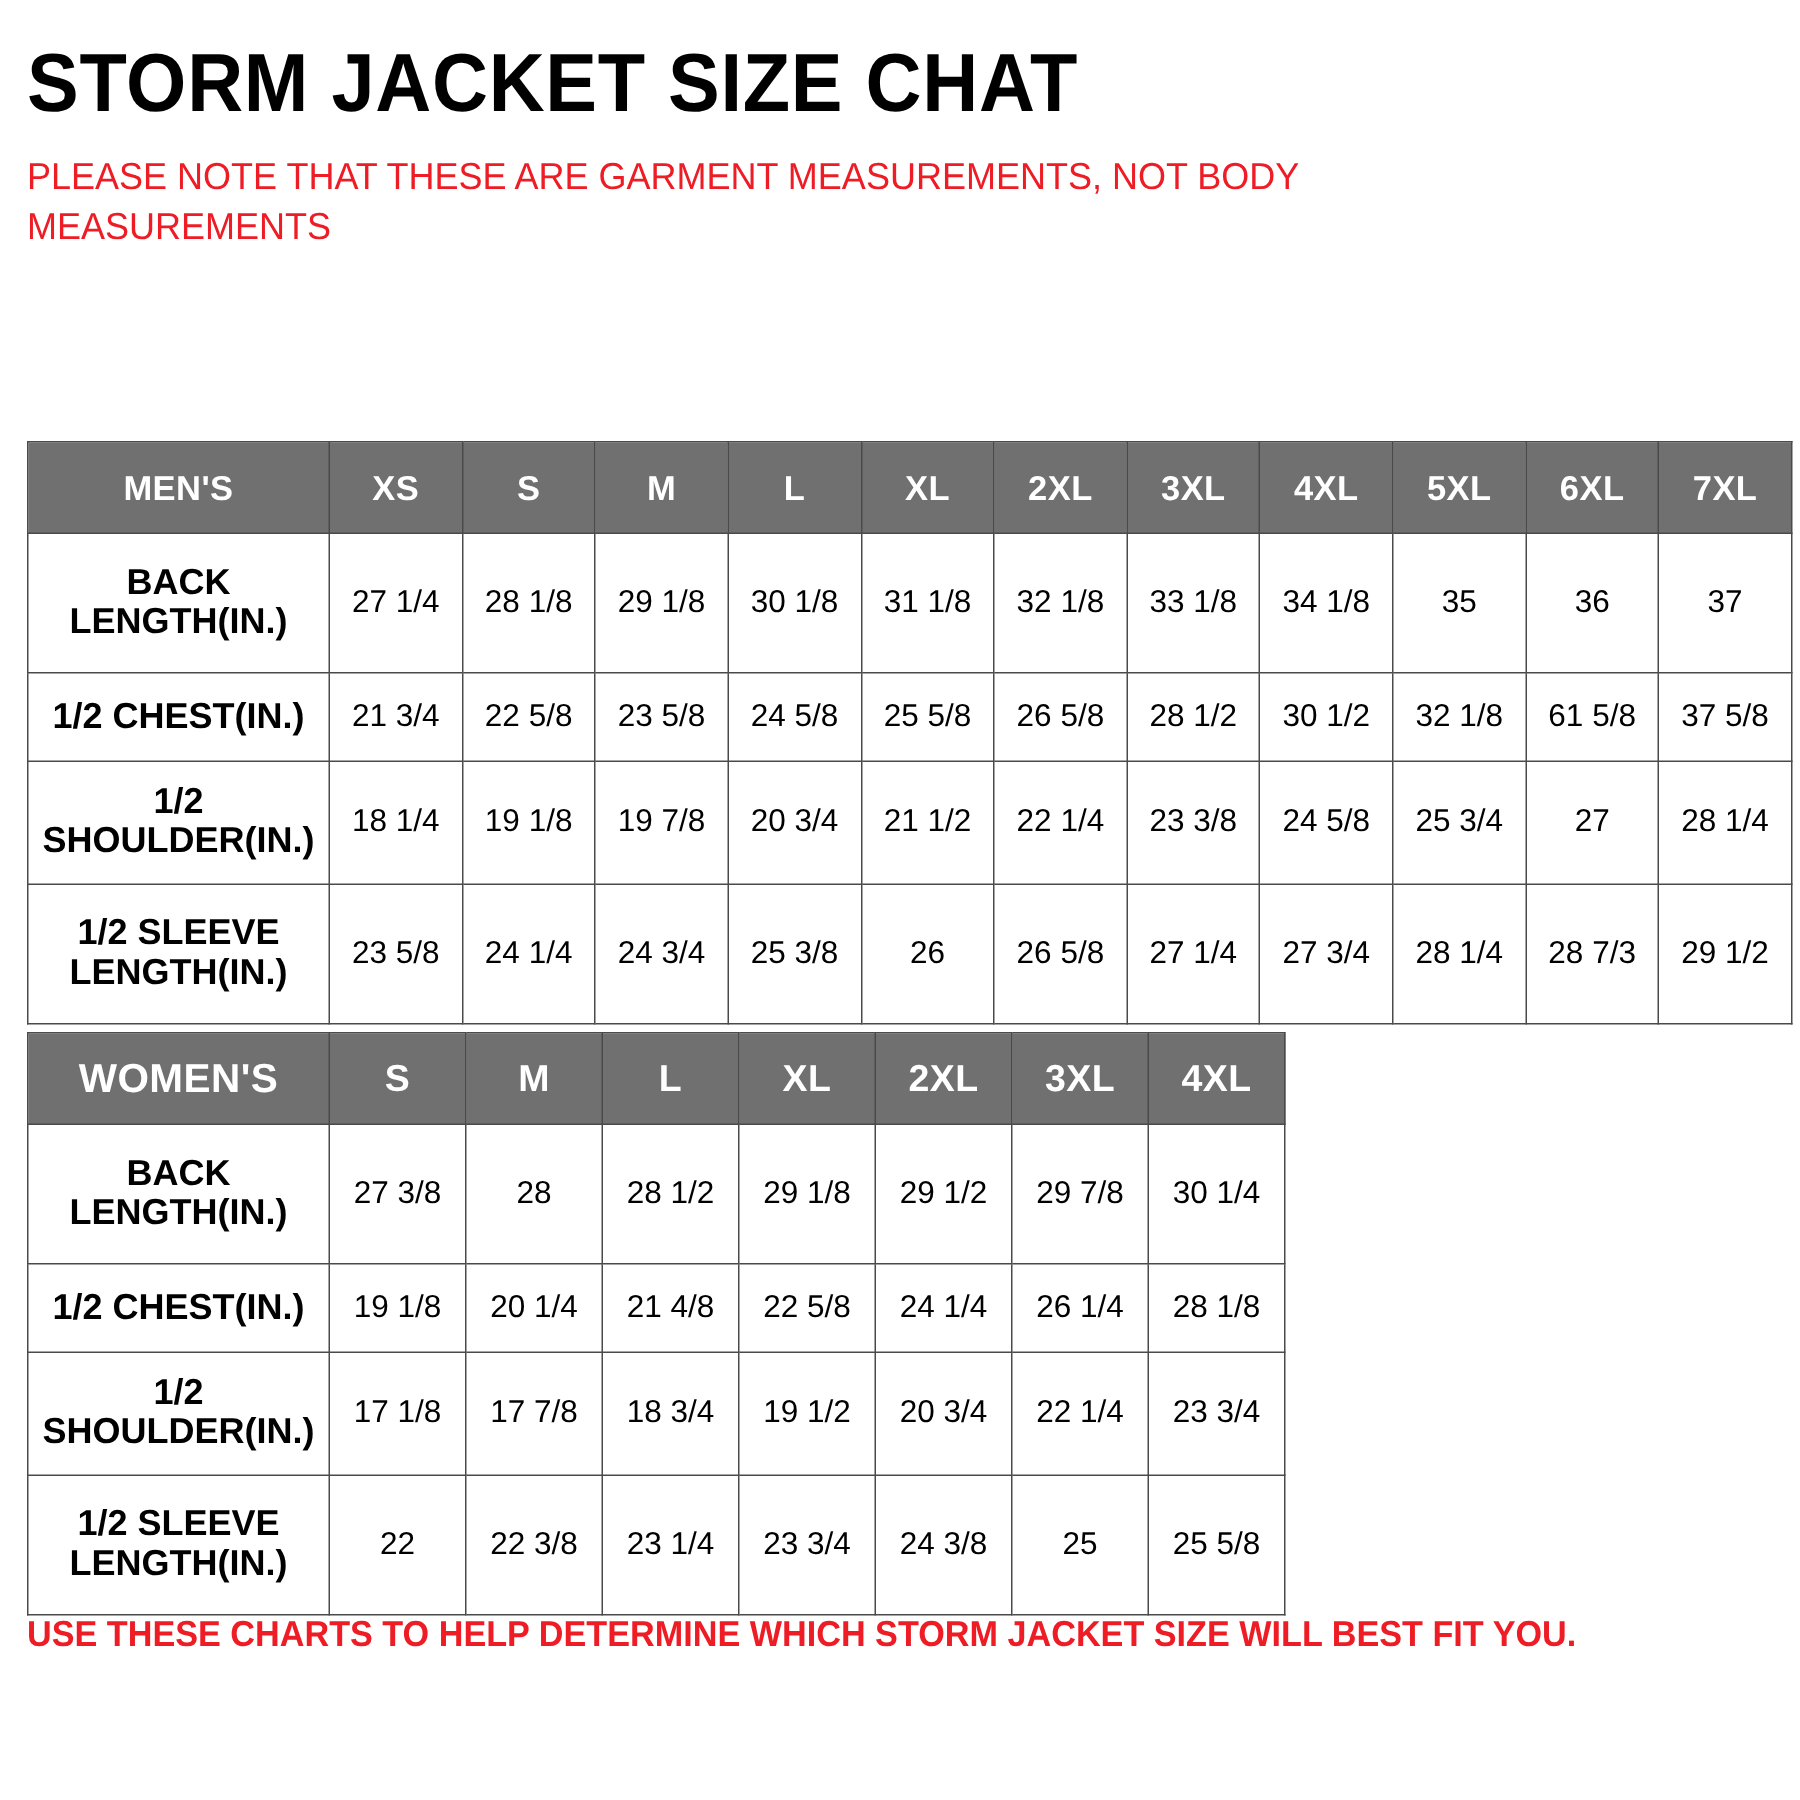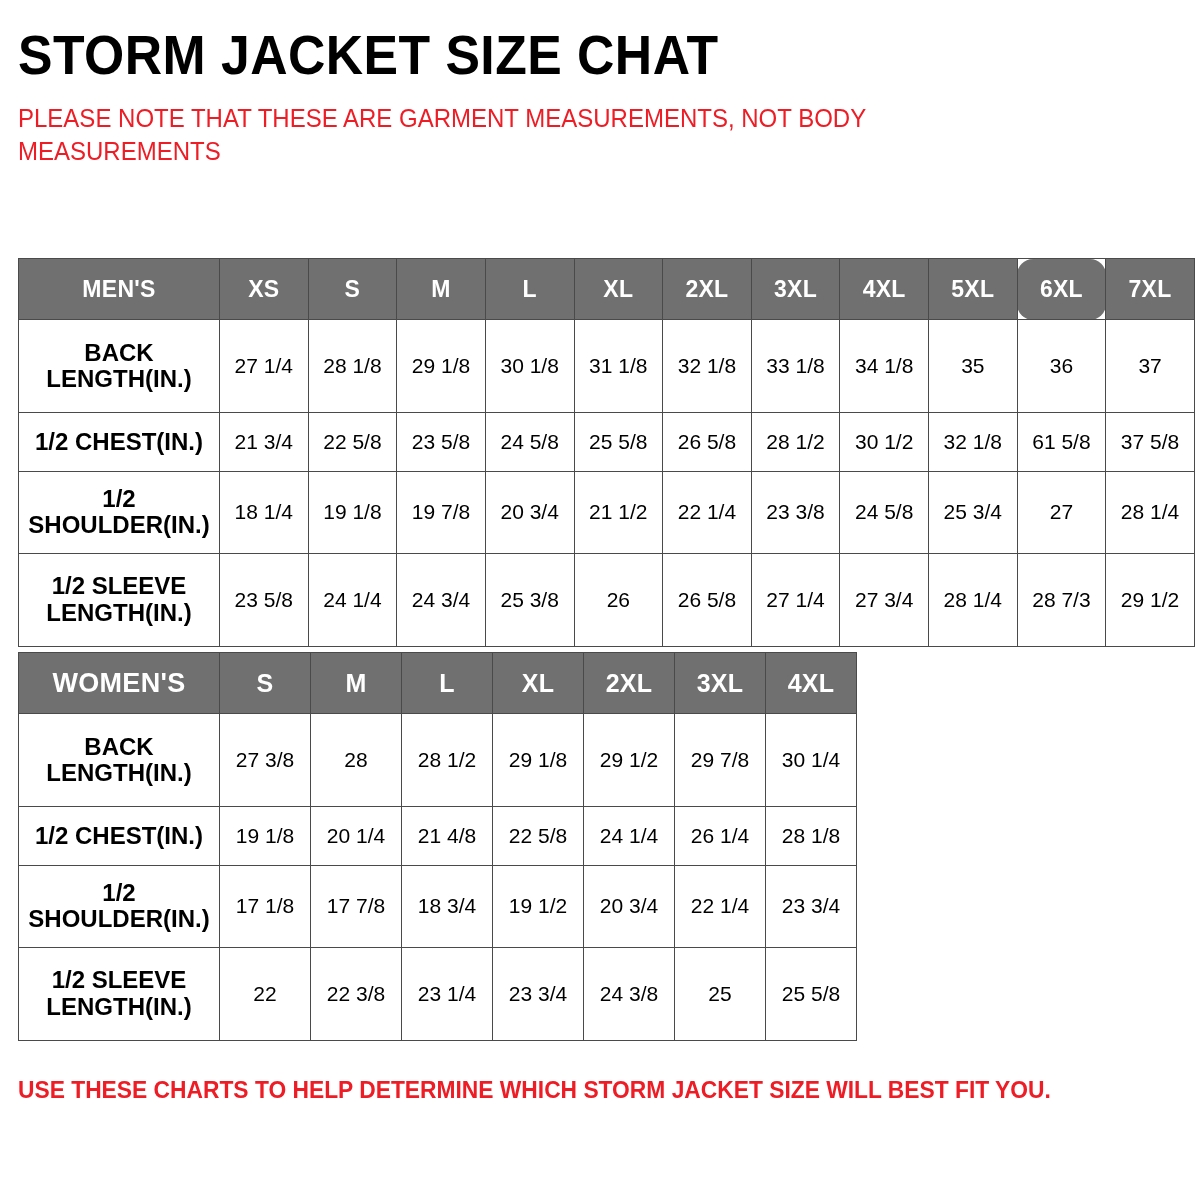--- a/index.html
+++ b/index.html
@@ -57,20 +57,21 @@
     white-space: nowrap;
     transform: scaleX(0.95);
     transform-origin: left center;
   }
 
   
   .chart-table {
     border-collapse: collapse;
     table-layout: fixed;
     border: 1px solid #4a4a4a;
+    margin-top: 36px;
   }
   #mens-table {
     position: absolute;
     left: 18px;
     top: 258px;
     width: 1164px;
   }
   #womens-table {
     position: absolute;
     left: 18px;
@@ -147,21 +148,21 @@
           <th class="corner-head" style="width: 200px;">MEN'S</th>
           <th style="width: 87.6364px;">XS</th>
           <th style="width: 87.6364px;">S</th>
           <th style="width: 87.6364px;">M</th>
           <th style="width: 87.6364px;">L</th>
           <th style="width: 87.6364px;">XL</th>
           <th style="width: 87.6364px;">2XL</th>
           <th style="width: 87.6364px;">3XL</th>
           <th style="width: 87.6364px;">4XL</th>
           <th style="width: 87.6364px;">5XL</th>
-          <th style="width: 87.6364px; border-radius: 16px;">6XL</th>
+          <th style="width: 87.6364px;">6XL</th>
           <th style="width: 87.6364px;">7XL</th>
         </tr>
     </thead>
     <tbody>
         <tr class="tall">
           <th class="row-head">
             <span class="rh-line">BACK</span>
             <span class="rh-line">LENGTH(IN.)</span>
           </th>
           <td class="val">27 1/4</td>

